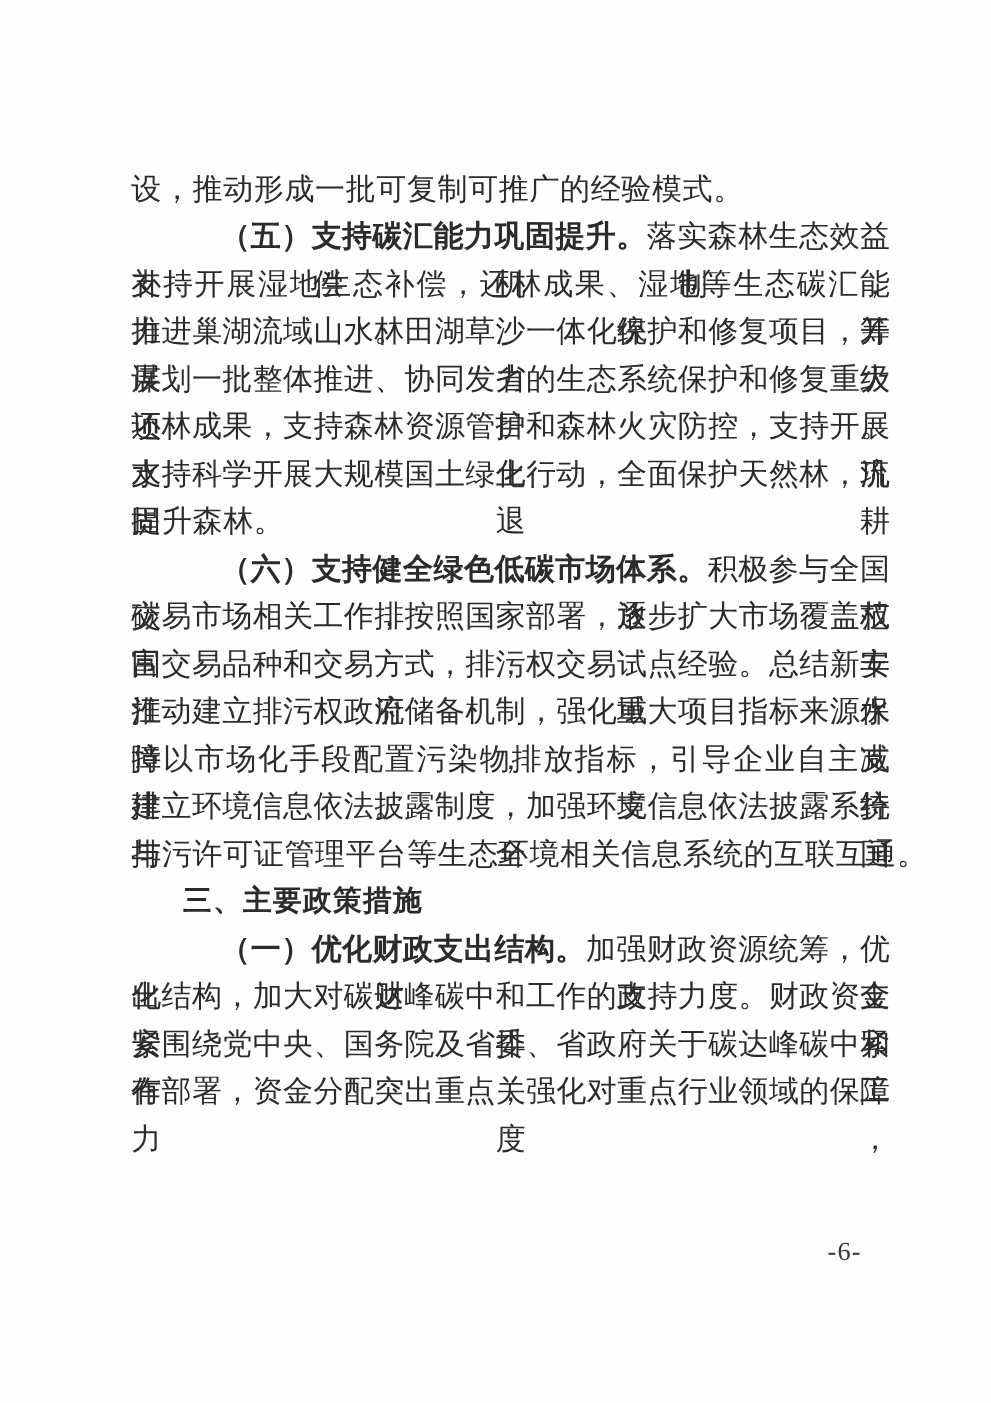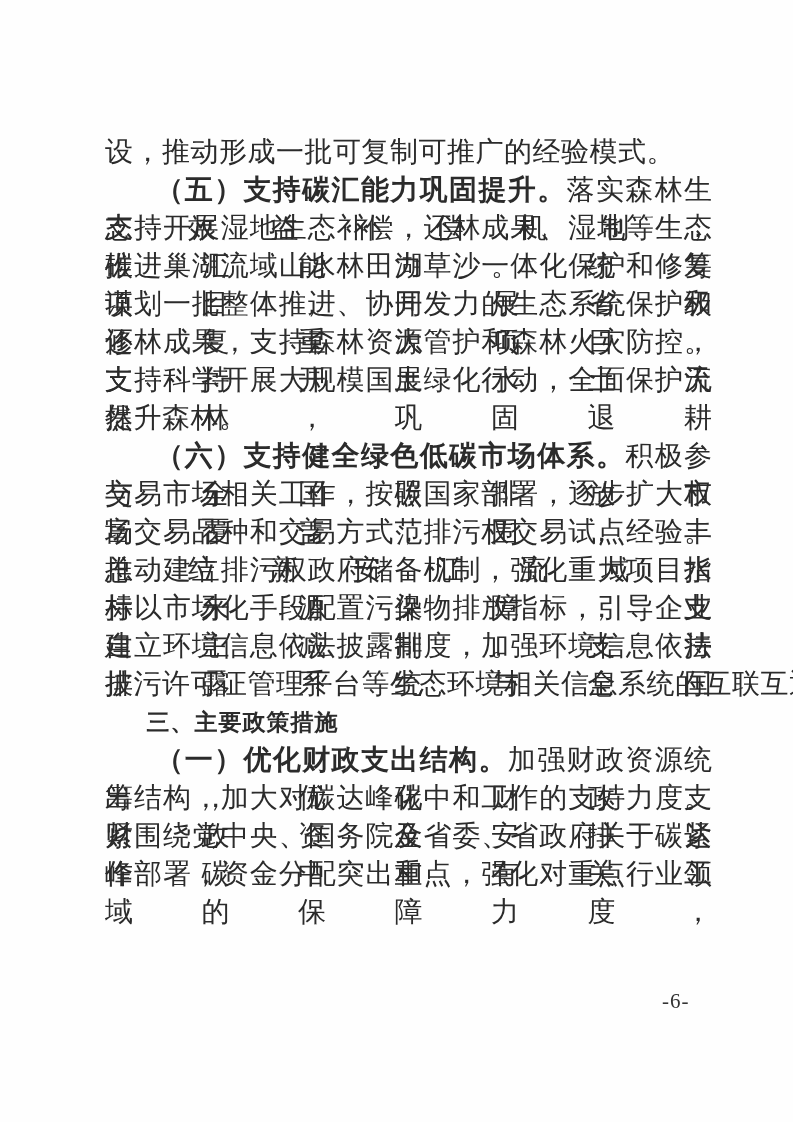--- a/index.html
+++ b/index.html
@@ -18,38 +18,39 @@
   }
   .text-column {
     position: absolute;
     left: 105px;
     top: 133px;
     width: 607px;
   }
   .line {
     height: 38px;
     line-height: 38px;
-    font-size: 28px;
+    font-size: 24px;
     white-space: nowrap;
     letter-spacing: 0.5px;
   }
   .line.j {
     white-space: normal;
     text-align: justify;
     text-align-last: justify;
     letter-spacing: 0;
   }
   .line.indent {
     text-indent: 1.8em;
   }
   .line .bold-run {
     font-weight: 700;
+    margin-left: 28px;
   }
   .line.heading {
-    font-family: Liberation Sans, sans-serif;
+    font-family: Liberation Mono, monospace;
     font-weight: 700;
     font-size: 23px;
     letter-spacing: 1px;
   }
   .page-number {
     position: absolute;
     left: 662px;
     top: 989px;
     font-size: 21px;
     letter-spacing: 1px;

